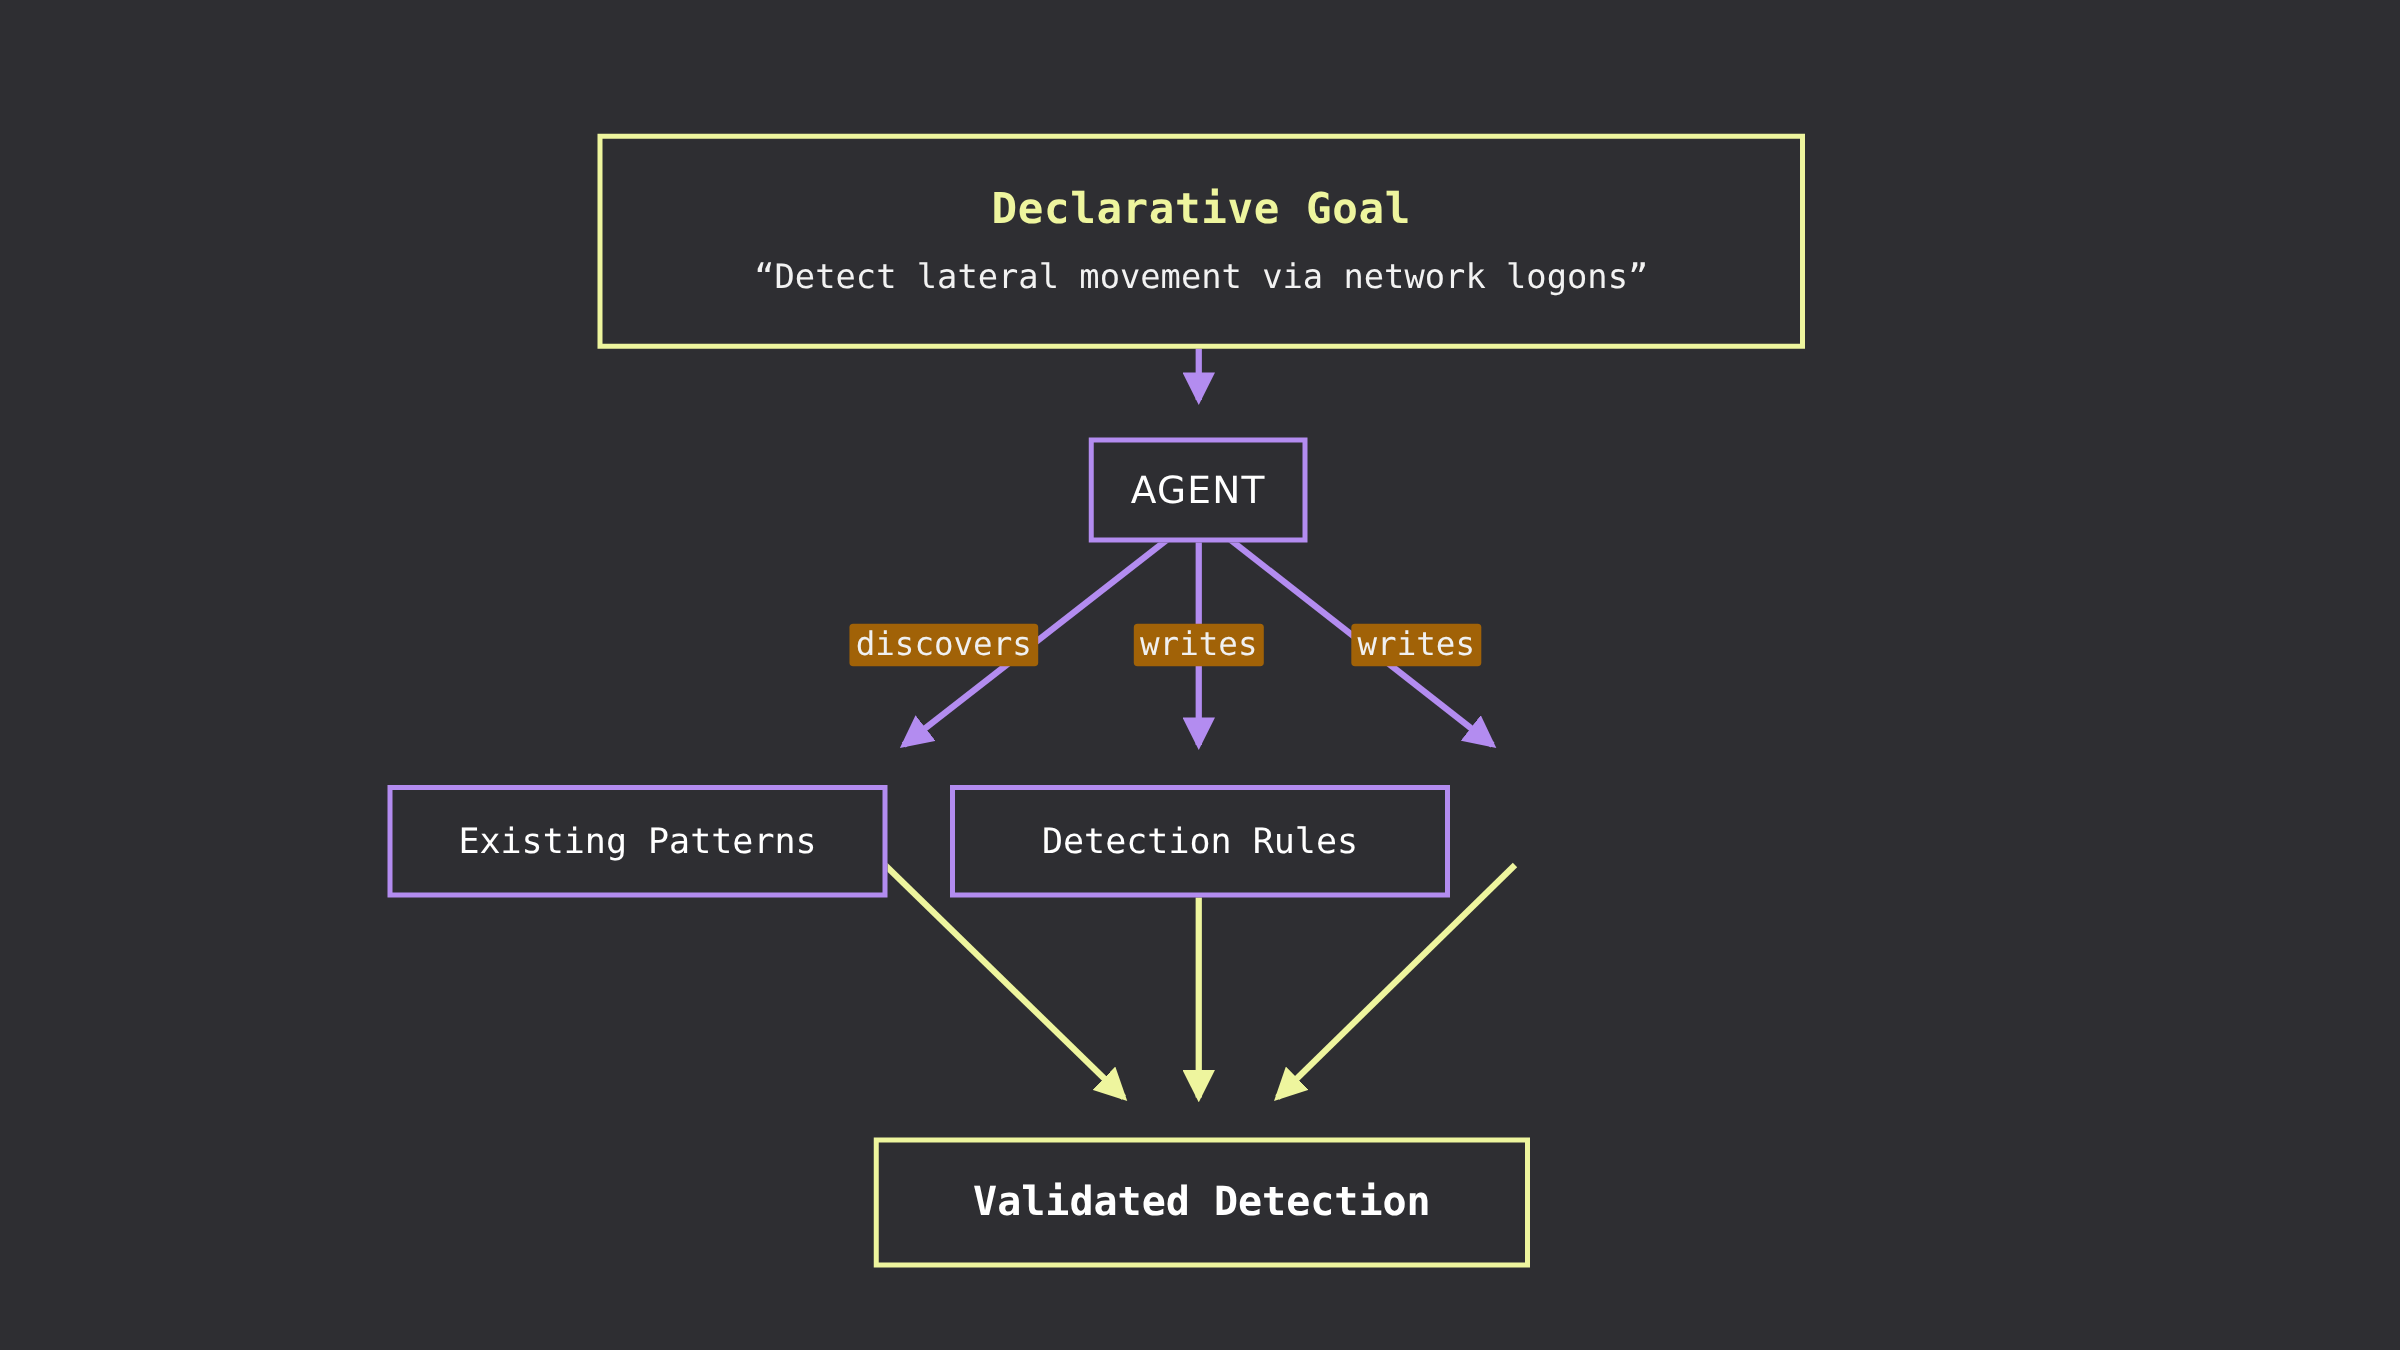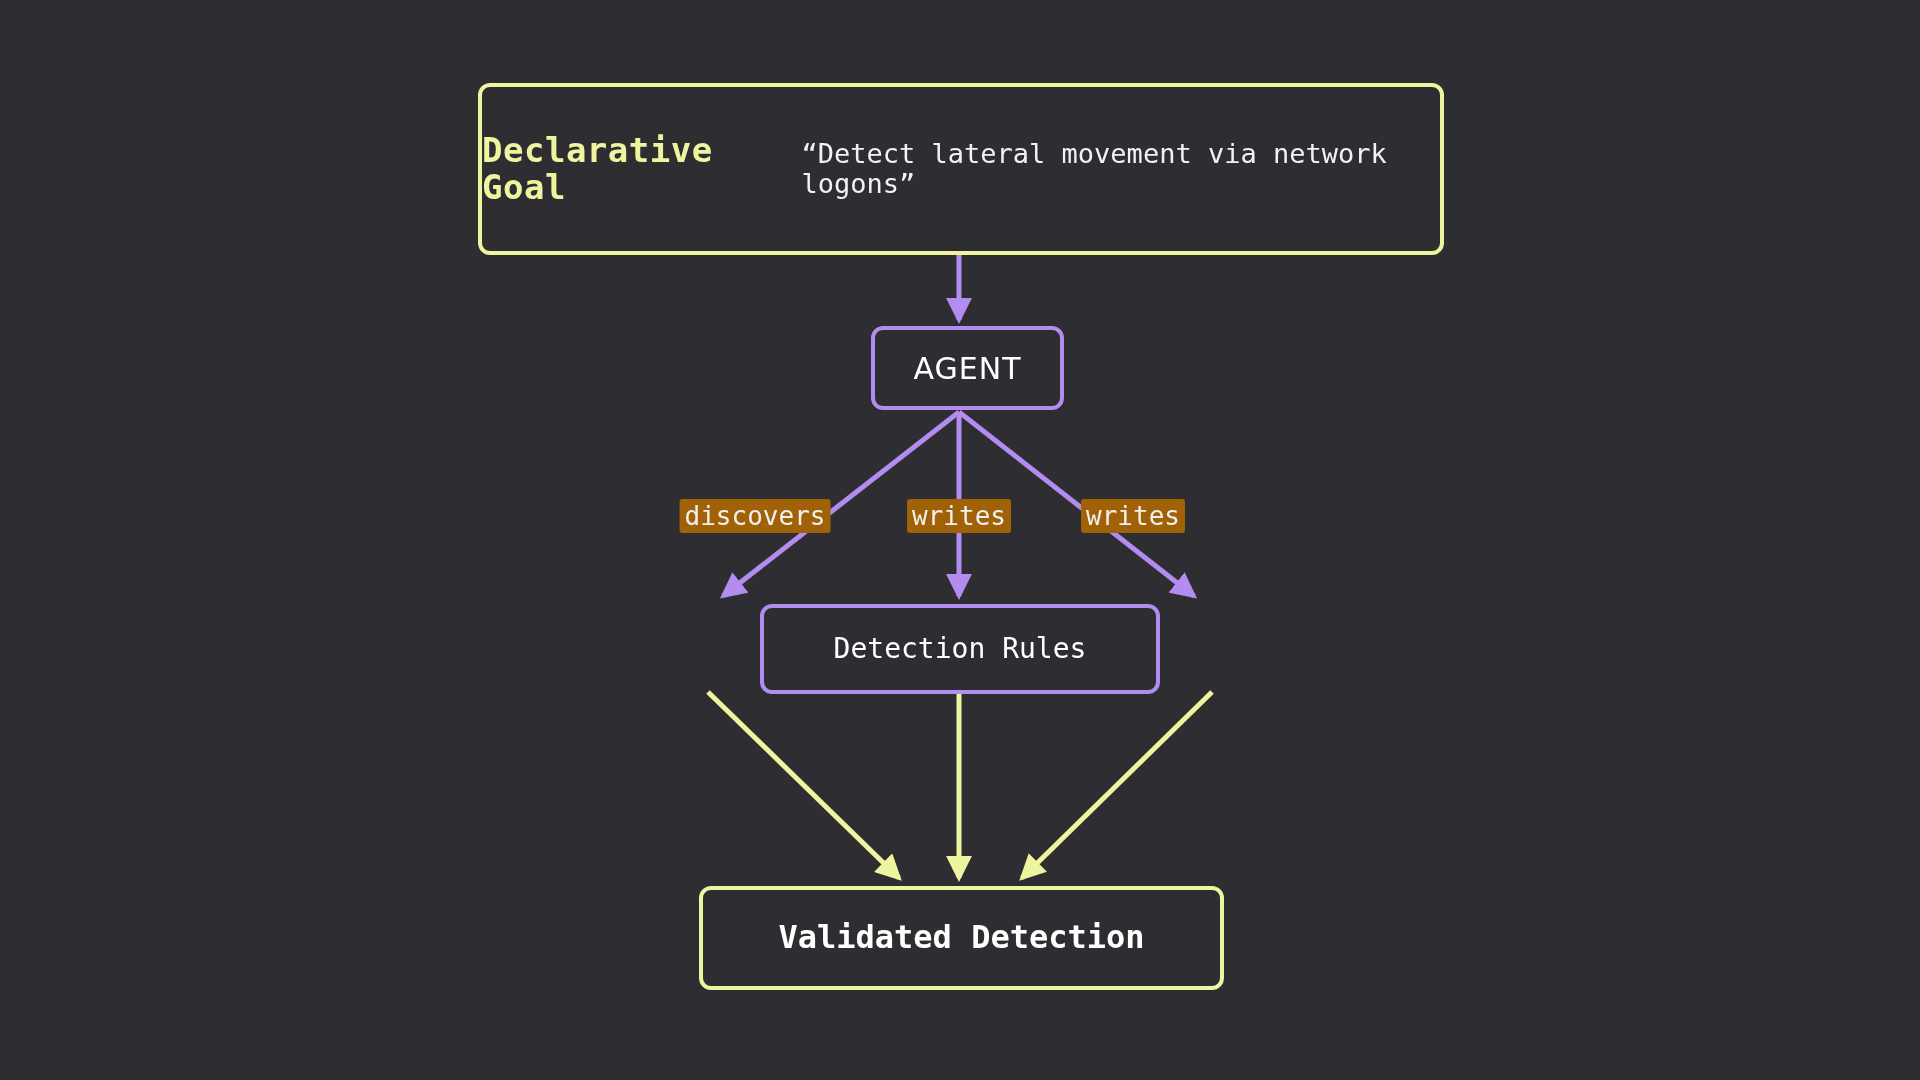--- a/index.html
+++ b/index.html
@@ -23,27 +23,28 @@
   #edge-layer {
     position: absolute;
     left: 0;
     top: 0;
     width: 1920px;
     height: 1080px;
   }
   .node {
     position: absolute;
     box-sizing: border-box;
-    border-radius: 12px;
+    border-radius: 0;
     background: #2e2e32;
     display: flex;
-    flex-direction: row;
+    flex-direction: column;
     align-items: center;
     justify-content: center;
     z-index: 3;
+    margin-top: 24px;
   }
   .node-yellow { border: 4px solid #eef59e; }
   .node-purple { border: 4px solid #b38cf0; }
 
   #node-goal {
     left: 478px;
     top: 83px;
     width: 966px;
     height: 172px;
     gap: 20px;
@@ -58,21 +59,21 @@
   .goal-quote {
     color: #f2f2f2;
     font-size: 27px;
     font-weight: 400;
     line-height: 1.1;
   }
 
   #node-agent {
     left: 871px;
     top: 326px;
-    width: 193px;
+    width: 175px;
     height: 84px;
   }
   .agent-label {
     color: #ffffff;
     font-size: 30px;
     font-weight: 400;
     letter-spacing: 1px;
     font-family: "DejaVu Sans", sans-serif;
   }
 
@@ -154,20 +155,23 @@
 
   <div class="node node-yellow" id="node-goal">
     <div class="goal-title">Declarative Goal</div>
     <div class="goal-quote">“Detect lateral movement via network logons”</div>
   </div>
 
   <div class="node node-purple" id="node-agent">
     <div class="agent-label">AGENT</div>
   </div>
 
+  <div class="node node-purple node-mid" id="node-existing">
+    <div class="mid-label">Existing Patterns</div>
+  </div>
 
   <div class="node node-purple node-mid" id="node-rules">
     <div class="mid-label">Detection Rules</div>
   </div>
 
 
   <div class="node node-yellow" id="node-validated">
     <div class="validated-label">Validated Detection</div>
   </div>
 

